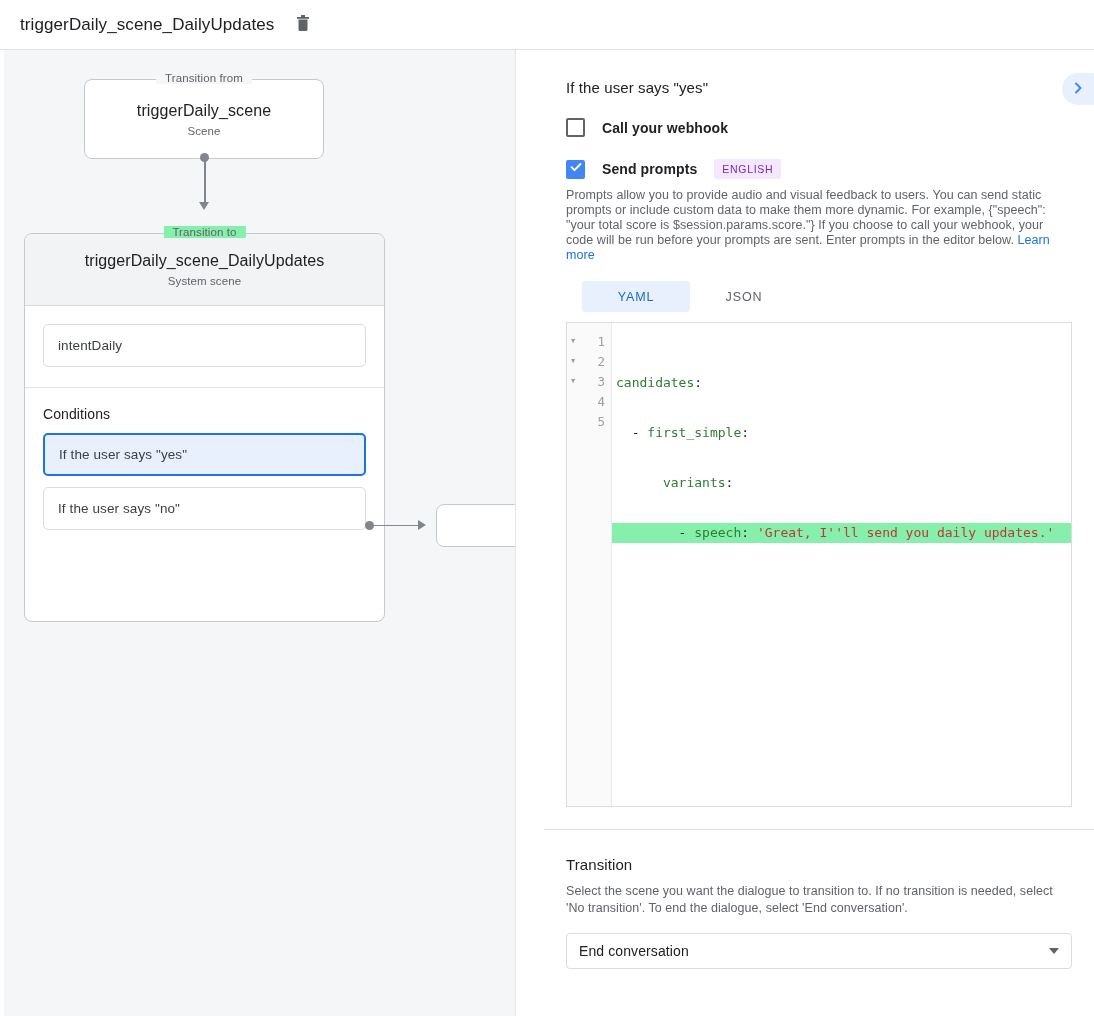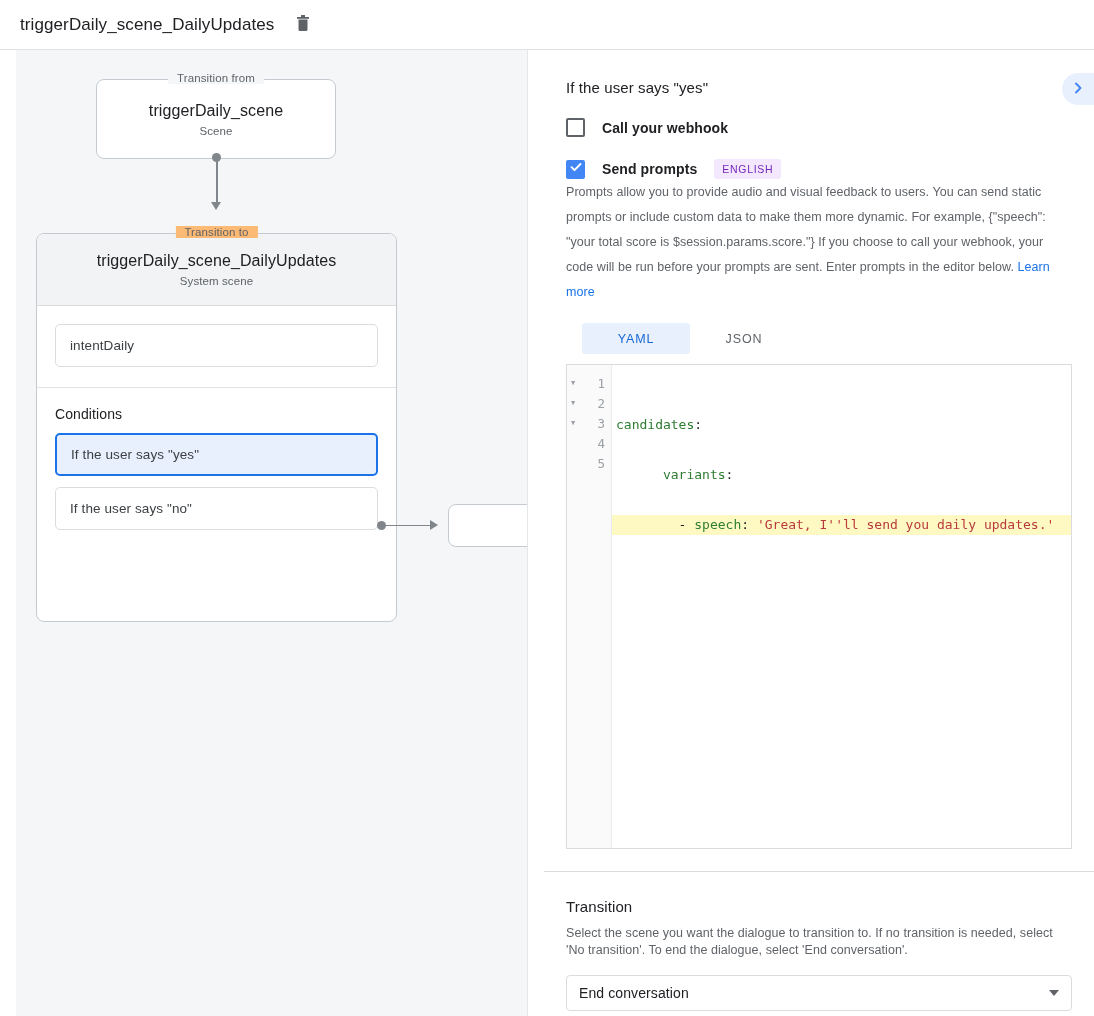--- a/index.html
+++ b/index.html
@@ -42,21 +42,21 @@
   .btn-save {
     background: #1a73e8; border: none; cursor: pointer;
     color: #ffffff; font-size: 14px; font-weight: 500;
     font-family: "Liberation Sans", sans-serif;
     padding: 10px 30px; border-radius: 4px; letter-spacing: .2px;
     box-shadow: 0 1px 2px rgba(60,64,67,.3), 0 1px 3px 1px rgba(60,64,67,.15);
   }
 
   
   .canvas {
-    position: absolute; top: 50px; left: 16px; width: 512px; height: 966px;
+    position: absolute; top: 50px; left: 4px; width: 512px; height: 966px;
     background: #f5f6f8;
     border-right: 1px solid #e4e6ea;
     overflow: hidden;
   }
 
   
   .fs {
     position: absolute;
     border: 1px solid #c5cad1;
     border-radius: 8px;
@@ -94,21 +94,21 @@
     border-right: 5.5px solid transparent;
     border-top: 8px solid #80868b;
   }
 
   
   #card-to {
     left: 20px; top: 183px; width: 361px; height: 389px;
     background: #ffffff;
     padding: 0;
   }
-  #card-to .fs-legend { background: #fdba74; text-align: right; }
+  #card-to .fs-legend { background: #86efac; text-align: right; }
   .to-head {
     background: #f1f3f4;
     border-radius: 7px 7px 0 0;
     border-bottom: 1px solid #dadce0;
     height: 72px;
     display: flex; flex-direction: column; align-items: center; justify-content: center;
   }
   .section { padding: 18px 18px 20px 18px; }
   .section + .section { border-top: 1px solid #e0e2e6; }
   .section-label { font-size: 14px; color: #202124; margin-bottom: 11px; letter-spacing: .1px; }
@@ -188,22 +188,22 @@
     font-weight: bold; letter-spacing: .1px;
   }
   .lang-badge {
     margin-left: 17px;
     background: #f3e8fd; color: #7627bb;
     font-size: 10.5px; letter-spacing: .7px;
     padding: 4px 8px; border-radius: 3px;
   }
 
   .helptext {
-    margin-top: 1px;
-    font-size: 12.5px; line-height: 25px; color: #5f6368;
+    margin-top: 9px;
+    font-size: 12.5px; line-height: 15px; color: #5f6368;
     letter-spacing: .05px;
   }
   .helptext a { color: #1a73e8; text-decoration: none; }
 
   
   .tabs { display: flex; margin-top: 18px; padding-left: 16px; }
   .tab {
     width: 108px; height: 31px;
     display: flex; align-items: center; justify-content: center;
     font-size: 12.5px; letter-spacing: .9px;
@@ -240,21 +240,21 @@
     color: #9aa0a6; font-size: 7px; line-height: 1;
   }
   .code {
     flex: 1; padding-top: 20px; position: relative;
     font-family: "DejaVu Sans Mono", monospace;
     font-size: 13px;
     white-space: pre;
     overflow: hidden;
   }
   .cline { height: 20px; line-height: 20px; padding-left: 4px; }
-  .cline.active { background: #fef9c3; }
+  .cline.active { background: #86efac; }
   .k { color: #2e7d32; }
   .s { color: #b93a3a; }
   .p { color: #202124; }
 
   
   .insert-row { display: flex; align-items: center; margin-top: 16px; gap: 9px; }
   .insert-label { font-size: 13.5px; color: #3c4043; margin-right: 2px; }
   .chip {
     border: 1px solid #9aa0a6; border-radius: 14px;
     padding: 6px 15px; font-size: 12.5px; color: #3c4043;
@@ -398,20 +398,21 @@
           </div>
           <div class="gline">
             <span>4</span>
           </div>
           <div class="gline">
             <span>5</span>
           </div>
         </div>
         <div class="code">
           <div class="cline"><span class="p"></span><span class="k">candidates</span><span class="p">:</span><span class="s"></span></div>
+          <div class="cline"><span class="p">  - </span><span class="k">first_simple</span><span class="p">:</span><span class="s"></span></div>
           <div class="cline"><span class="p">      </span><span class="k">variants</span><span class="p">:</span><span class="s"></span></div>
           <div class="cline active"><span class="p">        - </span><span class="k">speech</span><span class="p">: </span><span class="s">'Great, I''ll send you daily updates.'</span></div>
           <div class="cline"><span class="p"></span></div>
         </div>
       </div>
 
 
     </div>
 
     <div class="divider"></div>

